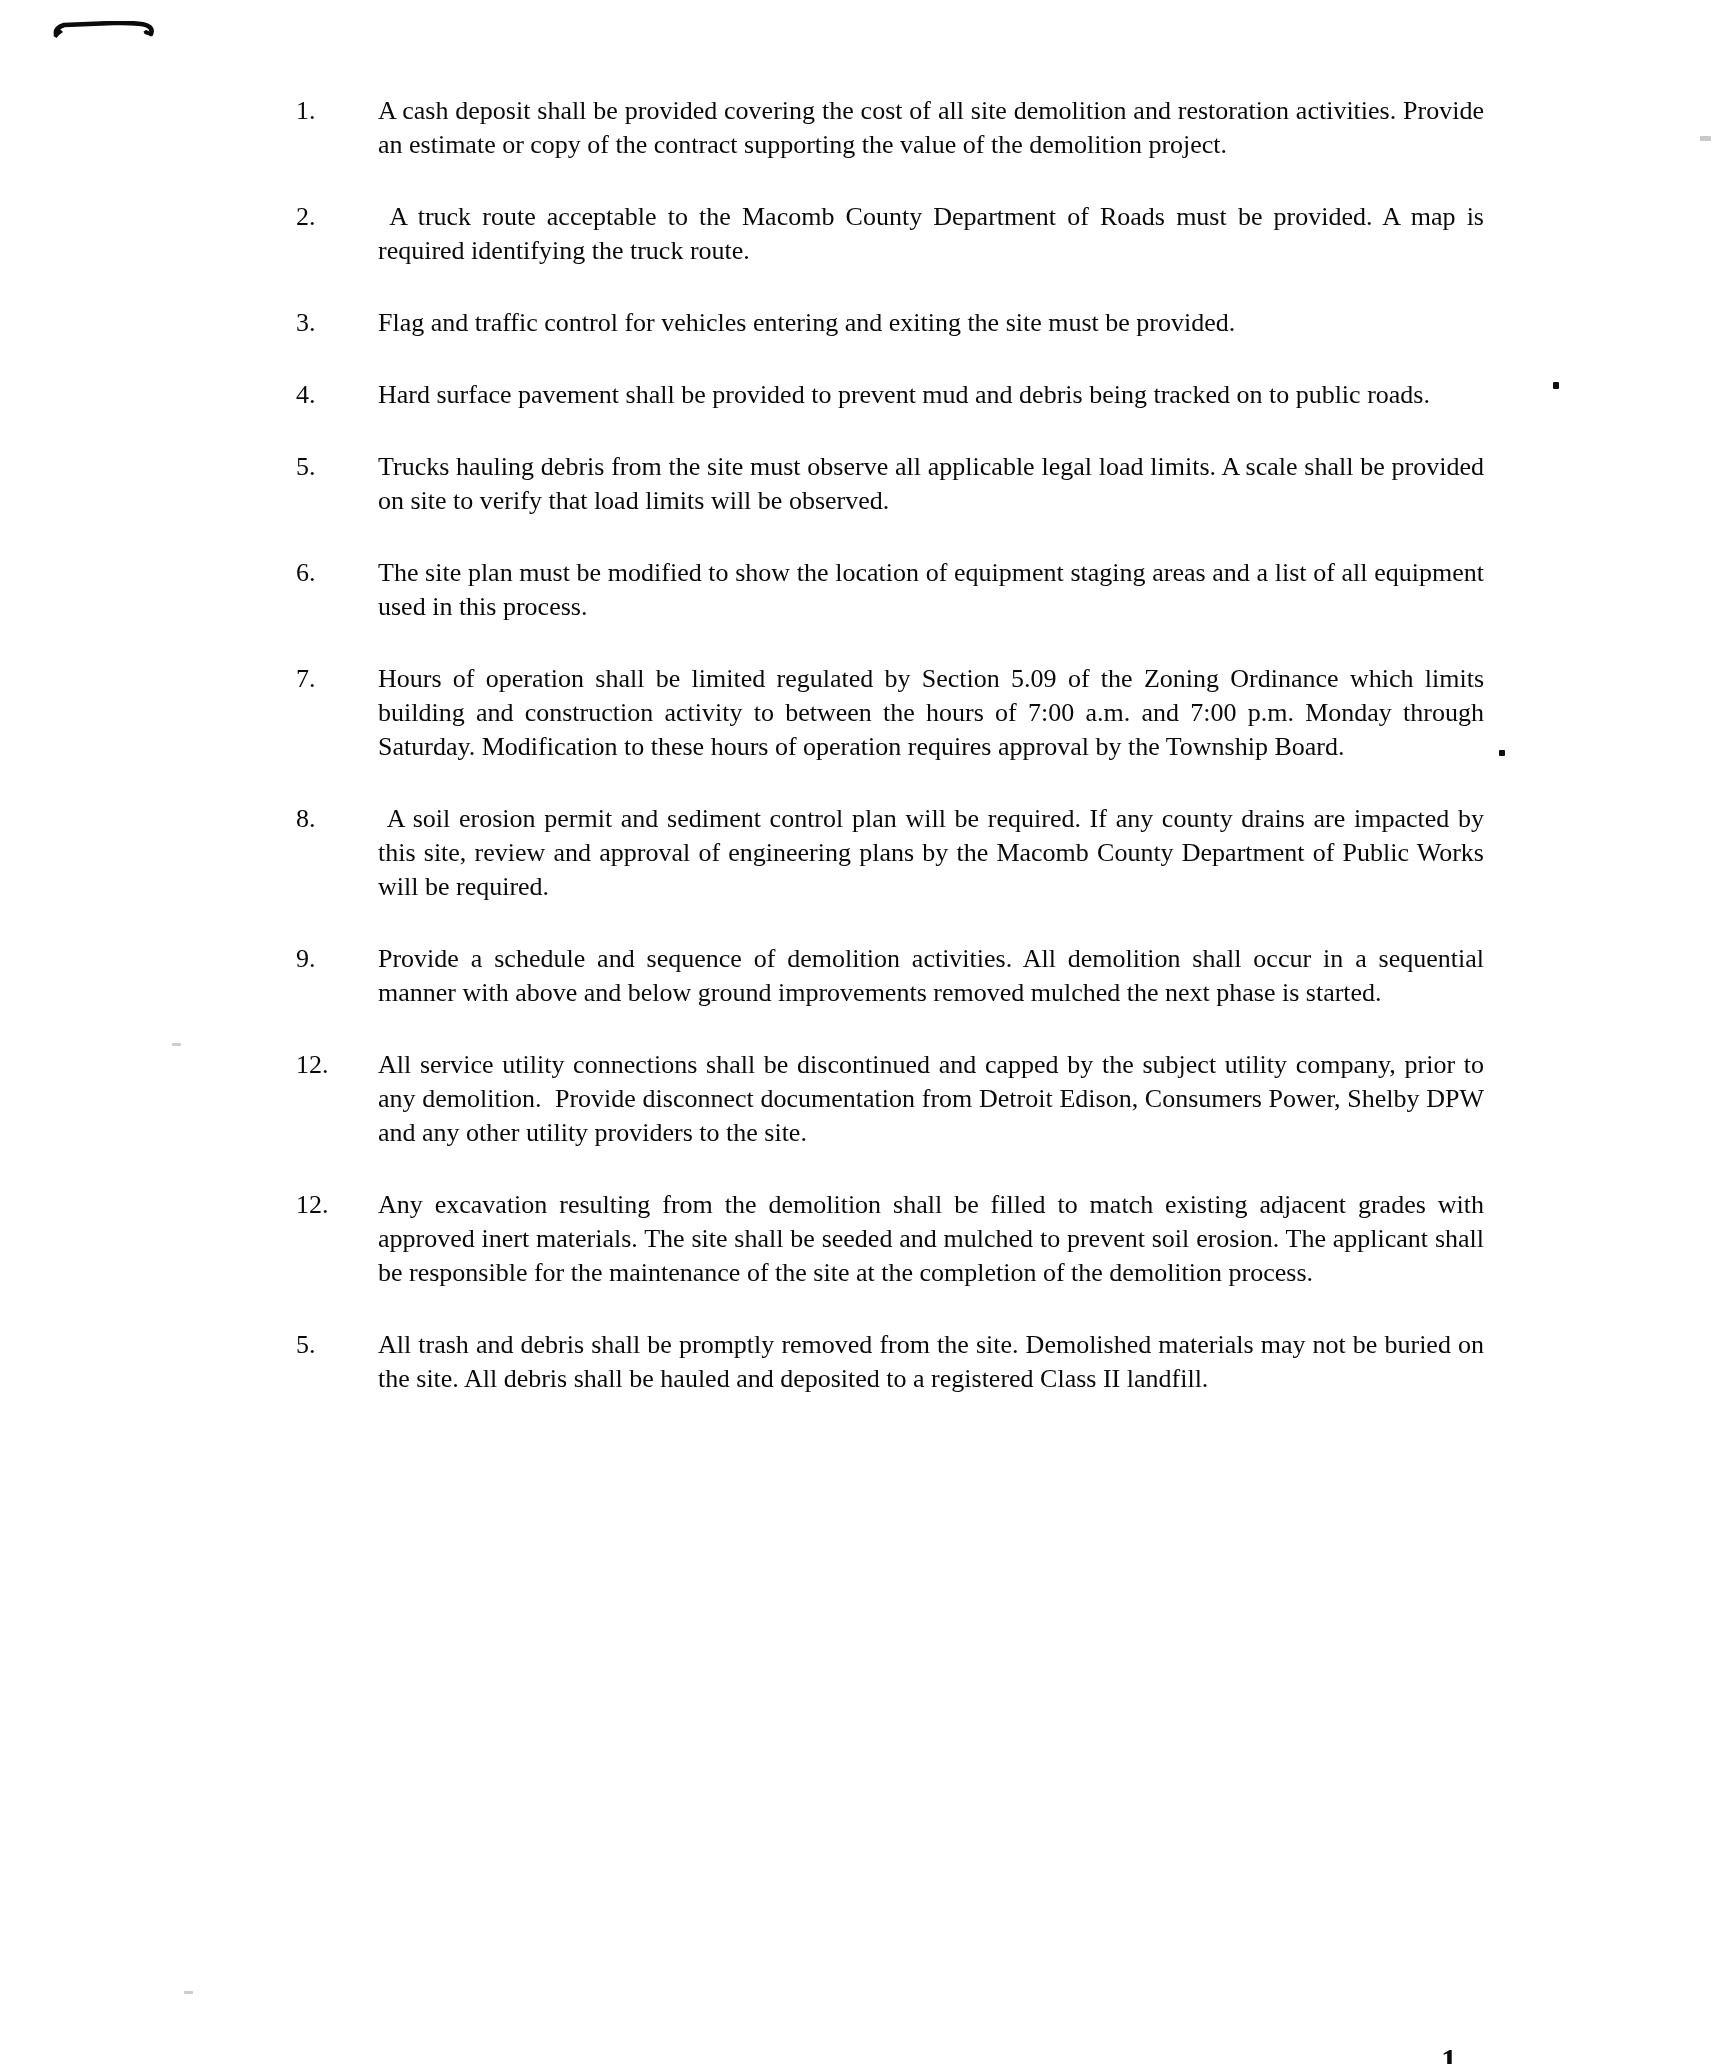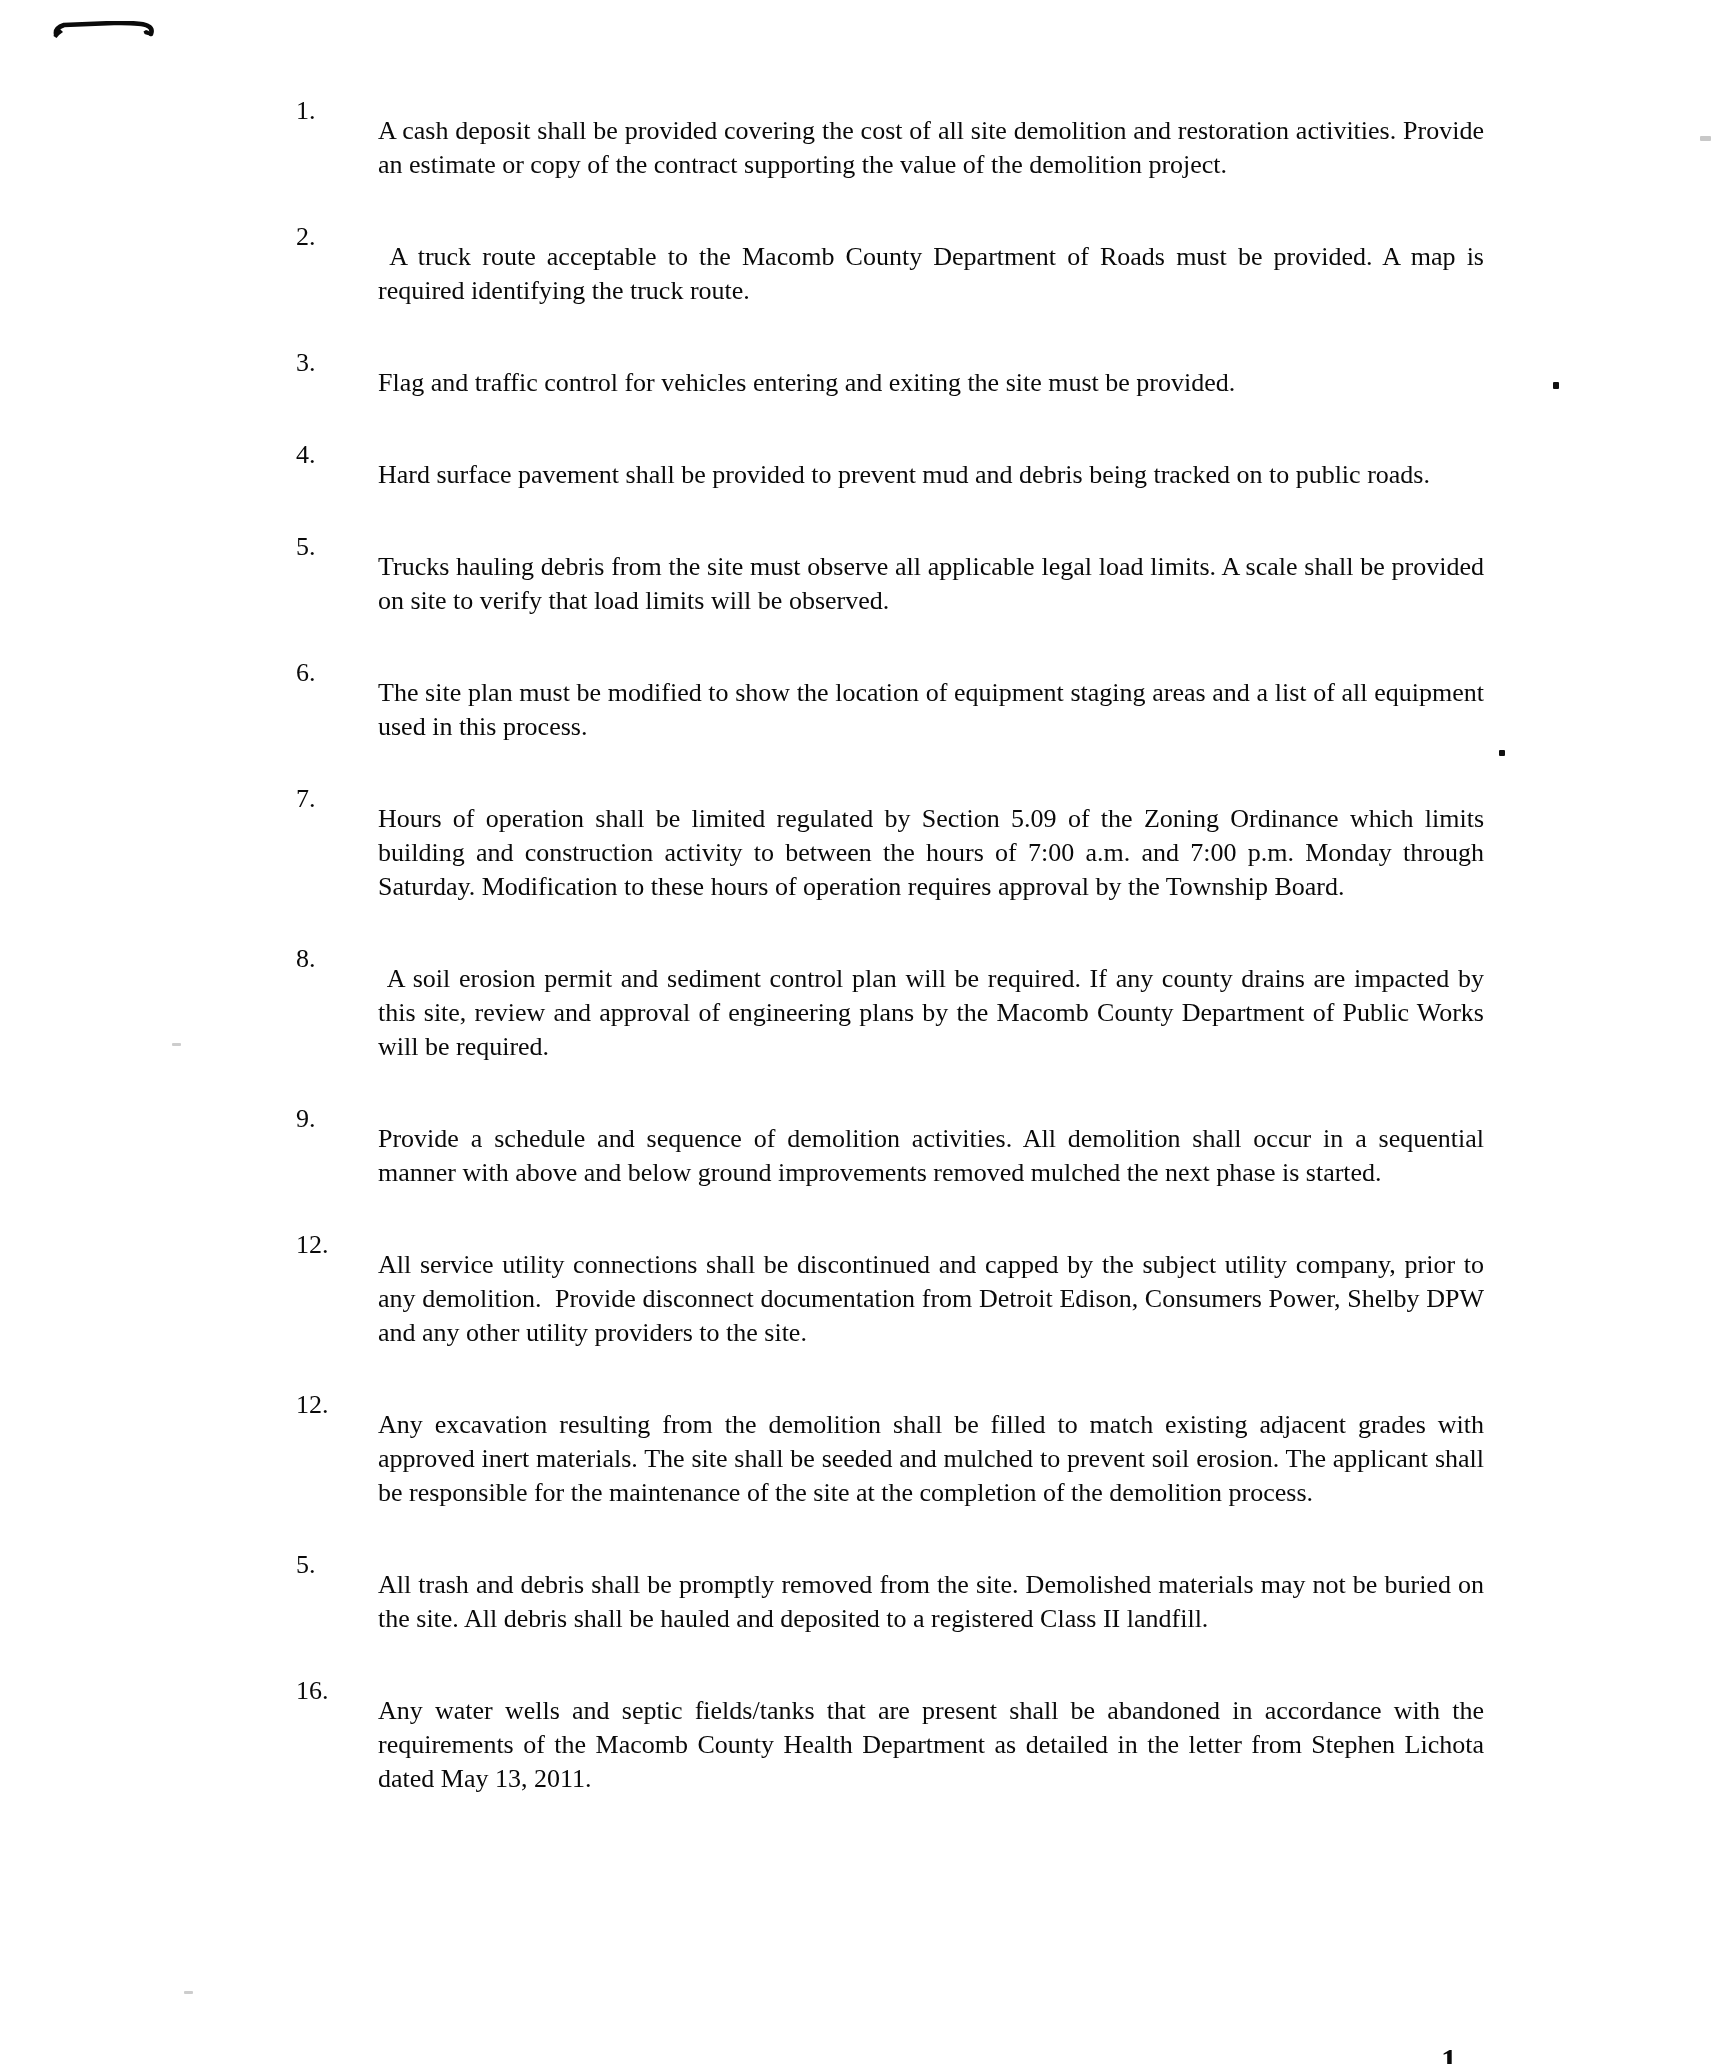--- a/index.html
+++ b/index.html
@@ -30,21 +30,20 @@
     margin-bottom: 38px;
     font-size: 26px;
     line-height: 34px;
   }
   .num {
     flex: 0 0 82px;
   }
   .txt {
     flex: 1;
     text-align: justify;
-    margin-top: 20px;
   }
   .page-number {
     position: absolute;
     left: 1441px;
     top: 2042px;
     font-size: 32px;
     font-weight: bold;
     line-height: 36px;
   }
   .pen-mark {
@@ -136,20 +135,16 @@
     <span class="txt">Any excavation resulting from the demolition shall be filled to match existing adjacent grades with approved inert materials. The site shall be seeded and mulched to prevent soil erosion. The applicant shall be responsible for the maintenance of the site at the completion of the demolition process.</span>
   </li>
 
 
   <li class="item">
     <span class="num">5.</span>
     <span class="txt">All trash and debris shall be promptly removed from the site. Demolished materials may not be buried on the site. All debris shall be hauled and deposited to a registered Class II landfill.</span>
   </li>
 
 
-  <li class="item">
-    <span class="num">16.</span>
-    <span class="txt">Any water wells and septic fields/tanks that are present shall be abandoned in accordance with the requirements of the Macomb County Health Department as detailed in the letter from Stephen Lichota dated May 13, 2011.</span>
-  </li>
 </ol>
 
   <div class="page-number">1</div>
 </div>
 
 </body></html>

